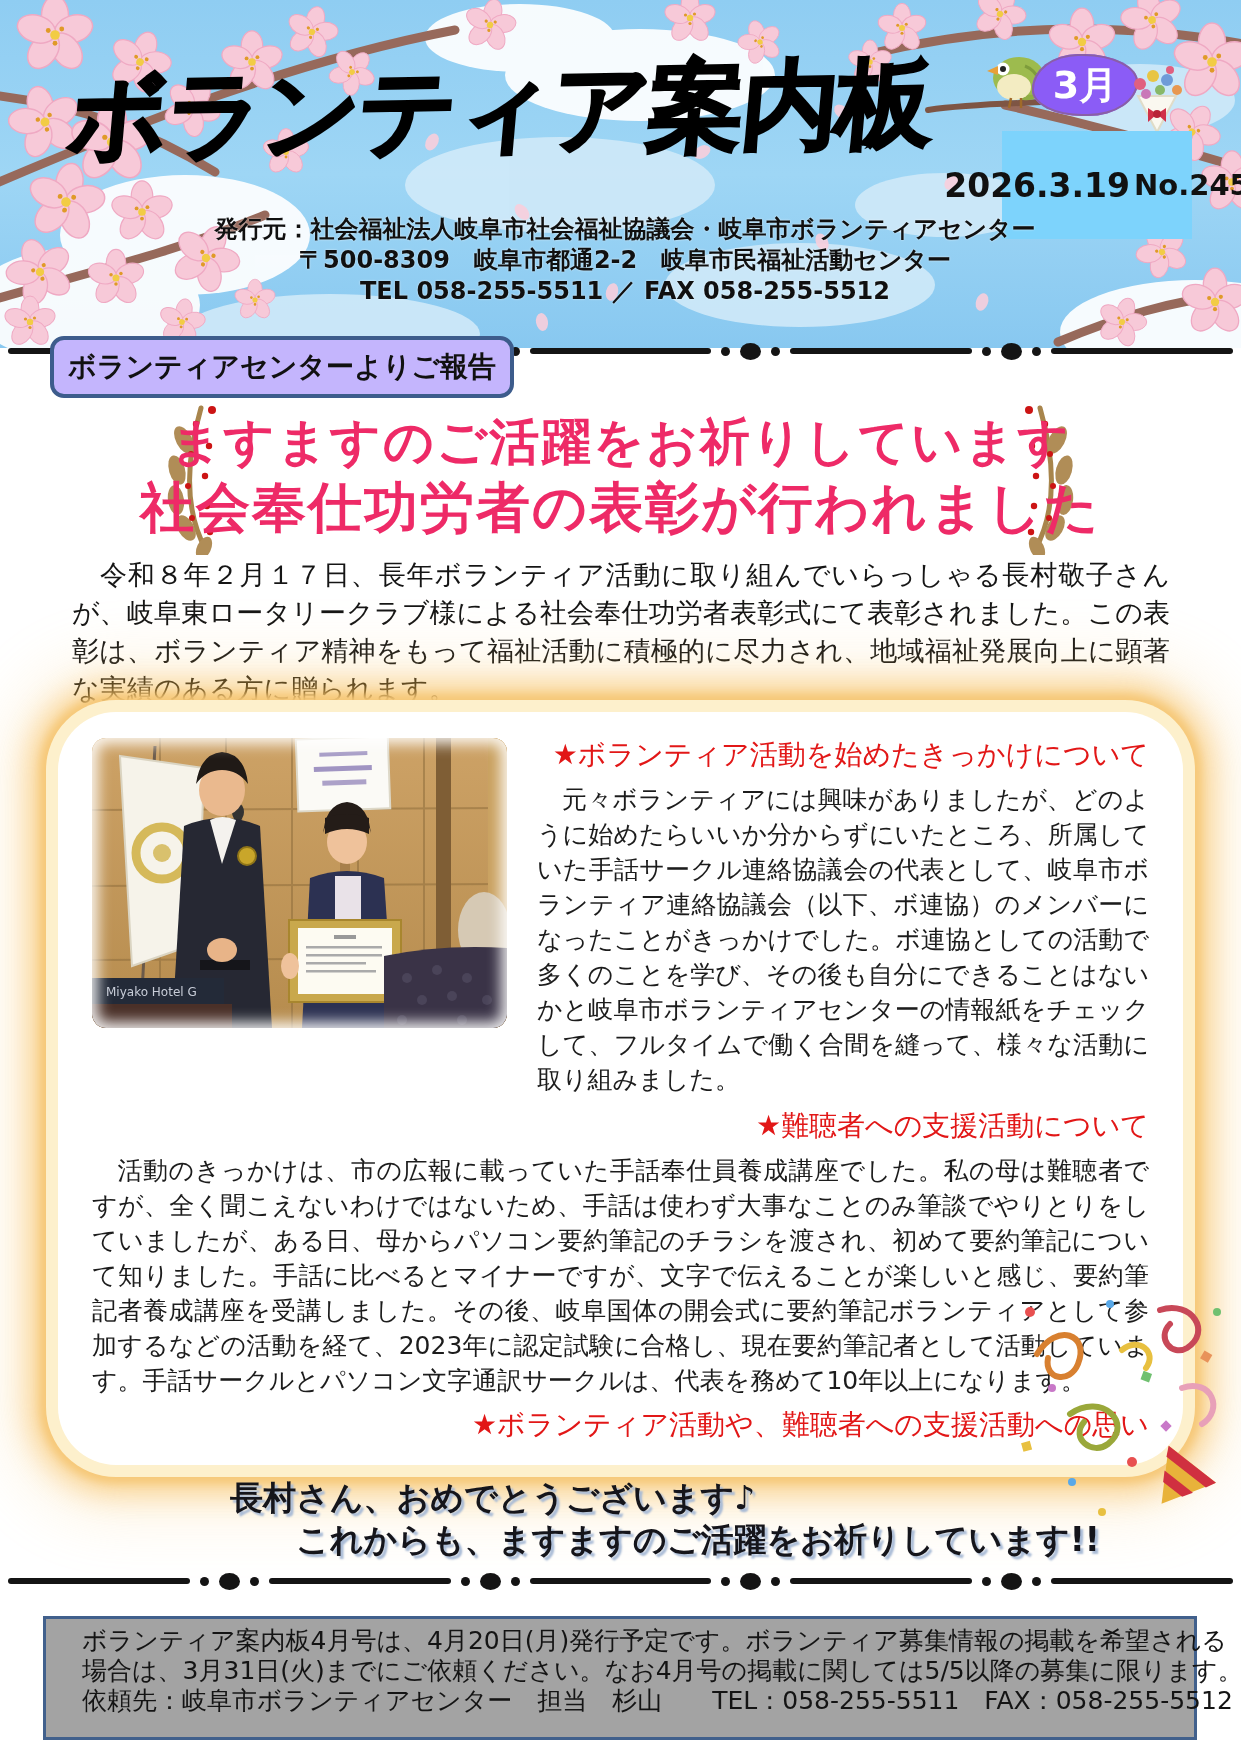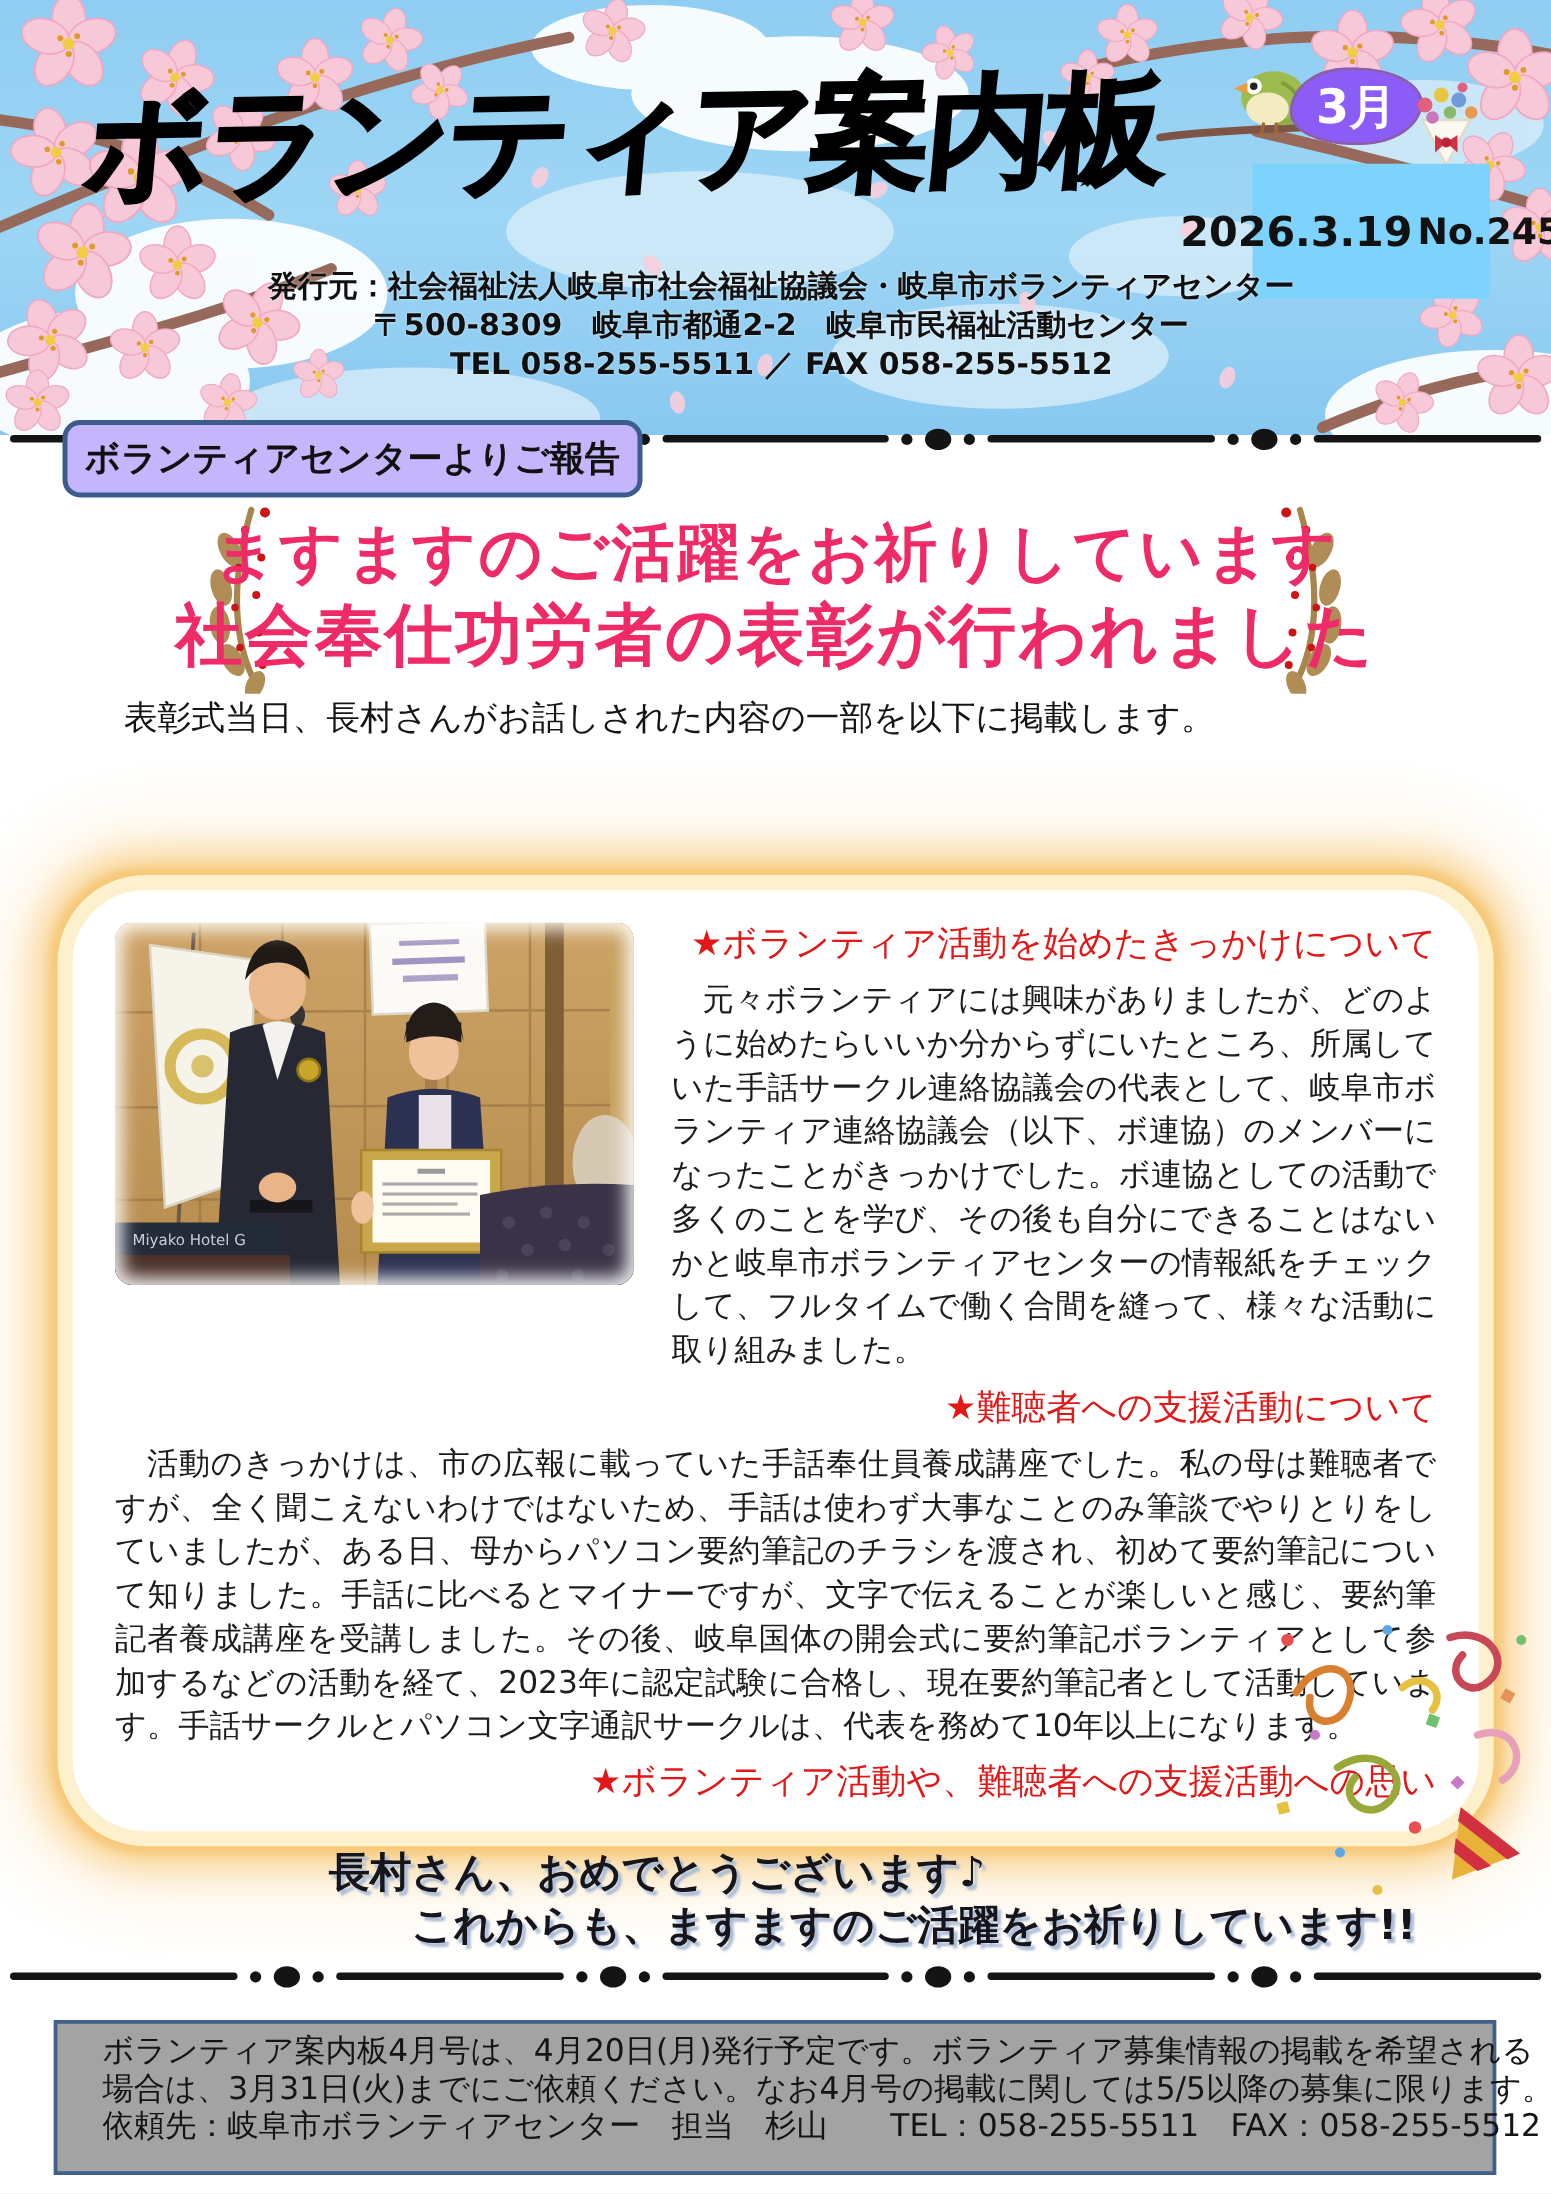--- a/index.html
+++ b/index.html
@@ -73,21 +73,21 @@
   .photo-veil{ position:absolute; inset:0; border-radius:14px; box-shadow:inset 0 0 14px 6px rgba(255,255,255,.9); pointer-events:none; }
   .col{ flex:1; min-width:0; }
   .sec-h{ font-size:28px; font-weight:400; color:#E21717; line-height:34px; margin-bottom:10px;text-align:right; }
   .sec-p{ font-size:25px; line-height:35px; color:#1c1c1c; text-align:justify; }
   .sec2{ margin-top:12px; } .sec3{ margin-top:10px; }
   .sec2 .sec-p,.sec3 .sec-p{ margin-top:4px; }
 
   .confetti{ position:absolute; left:1012px; top:1292px; z-index:6; }
 
   .congrats{ position:absolute; z-index:7; font-size:33px; font-weight:900; color:#15151b;
-    text-shadow:3px 3px 2px #A9BBD6; white-space:nowrap;margin-left:33px; }
+    text-shadow:3px 3px 2px #A9BBD6; white-space:nowrap; }
   .cg1{ left:230px; top:1476px; } .cg2{ left:296px; top:1518px; }
 
   
   .notice{
     position:absolute; left:43px; top:1616px; width:1154px; height:124px; z-index:2;
     border:3px solid #41608C; background:#a3a3a3; padding:7px 36px;
     font-size:25px; line-height:30px; color:#141414;
   }
   .notice div{ white-space:nowrap; }
 </style>
@@ -309,20 +309,21 @@
       </g>
     </svg>
   </div>
 
   <div class="report-title">
     <div class="t1">ますますのご活躍をお祈りしています</div>
     <div class="t2">社会奉仕功労者の表彰が行われました</div>
   </div>
 
   <div class="intro">
+    <div>　令和８年２月１７日、長年ボランティア活動に取り組んでいらっしゃる長村敬子さんが、岐阜東ロータリークラブ様による社会奉仕功労者表彰式にて表彰されました。この表彰は、ボランティア精神をもって福祉活動に積極的に尽力され、地域福祉発展向上に顕著な実績のある方に贈られます。</div>
     <div>　表彰式当日、長村さんがお話しされた内容の一部を以下に掲載します。</div>
   </div>
 
   <div class="glow-box">
     <div class="glow-inner">
       <div class="row">
         <div class="photo-wrap">
           <svg viewBox="0 0 415 290" preserveAspectRatio="none">
             <defs>
               <linearGradient id="wood" x1="0" y1="0" x2="0" y2="1">

